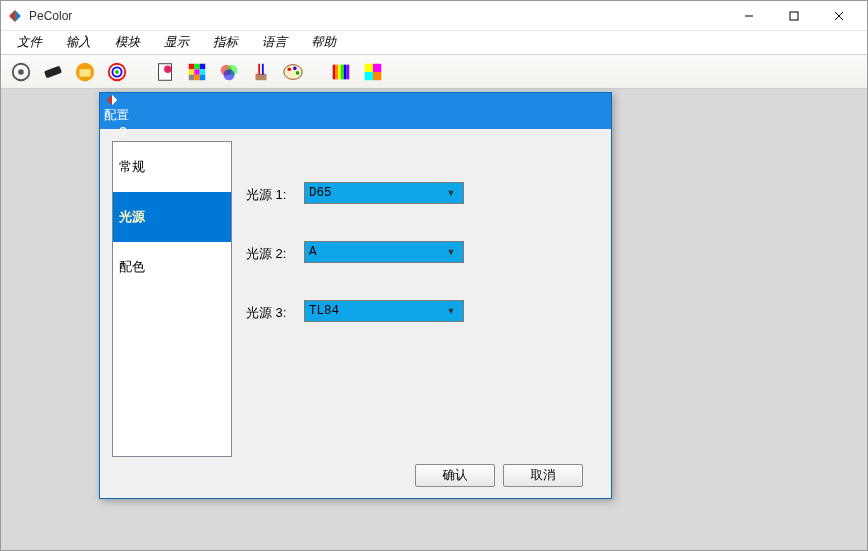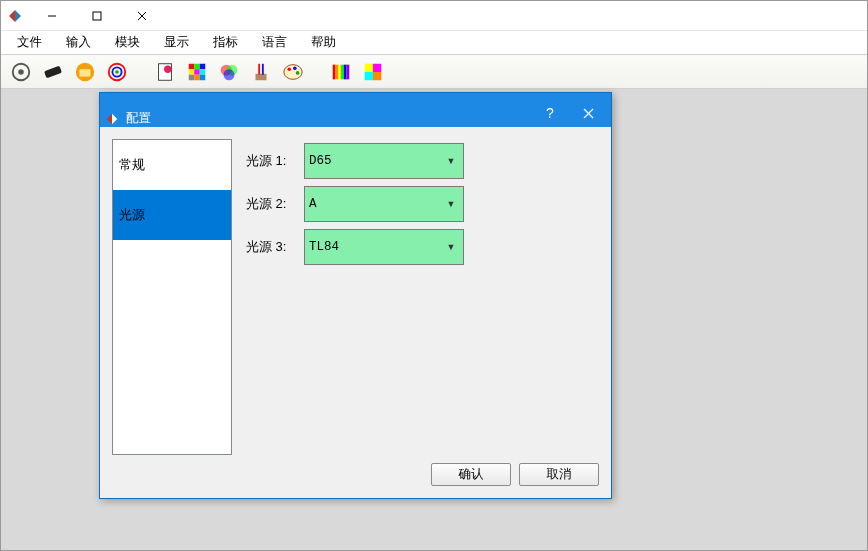--- a/index.html
+++ b/index.html
@@ -6,60 +6,61 @@
 body { width: 868px; height: 551px; background: #d9d9d9; overflow: hidden; position: relative; }
 
 .main-window { width: 868px; height: 551px; background: #fff; border: 1px solid #999; display: flex; flex-direction: column; }
 
 .titlebar { height: 30px; background: #fff; display: flex; align-items: center; padding: 0 6px; border-bottom: 1px solid #e5e5e5; }
 .titlebar .app-icon { width: 16px; height: 16px; margin-right: 6px; }
 .titlebar .title { font-size: 12px; color: #333; flex: 1; }
 .titlebar .win-btns { display: flex; }
 .titlebar .win-btn { width: 45px; height: 29px; display: flex; align-items: center; justify-content: center; color: #333; font-size: 12px; }
 
-.menubar { height: 24px; background: #fff; display: flex; align-items: center; padding: 0 4px; border-bottom: 1px solid #d0d0d0; }
+.menubar { height: 24px; background: #fff; display: flex; align-items: center; padding: 0 4px; border-bottom: 1px solid #d0d0d0; font-style: italic; }
 .menubar .menu-item { font-size: 12.5px; padding: 2px 12px; color: #000; }
 
 .toolbar { height: 34px; background: linear-gradient(#fbfbf9,#f2f2ee); display: flex; align-items: center; padding: 2px 8px; gap: 8px; border-bottom: 1px solid #cfcfcf; }
 .toolbar .ticon { width: 24px; height: 24px; display: flex; align-items: center; justify-content: center; }
 
 .workspace { flex: 1; background: #d9d9d9; position: relative; }
 
 .dialog { position: absolute; left: 98px; top: 3px; width: 513px; height: 407px; background: #f0f0f0; border: 1px solid #0a6ebd; box-shadow: 2px 2px 8px rgba(0,0,0,0.3); display: flex; flex-direction: column; }
-.dialog-titlebar { height: 36px; background: #1e88e5; display: flex; align-items: flex-end; padding: 0 4px; color: #fff; }
+.dialog-titlebar { height: 36px; background: #1e88e5; display: flex; align-items: flex-start; padding: 0 4px; color: #fff; flex-direction: column; }
 .dialog-titlebar .d-icon { width: 16px; height: 16px; margin-right: 6px; display: flex; align-items: center; justify-content: center; }
 .dialog-titlebar .d-title { font-size: 12.5px; flex: 1; }
 .dialog-titlebar .d-btn { width: 38px; height: 28px; display: flex; align-items: center; justify-content: center; color: #fff; font-size: 14px; }
 
 .dialog-body { flex: 1; display: flex; padding: 12px 12px 4px 12px; gap: 14px; }
 .listbox { width: 120px; height: 316px; background: #fff; border: 1px solid #828790; font-size: 13px; }
 .listbox .li { padding: 16px 6px; color: #000; }
-.listbox .li.selected { background: #0078d7; color: #000000; }
+.listbox .li.selected { background: #0078d7; color: #fef9c3; font-weight: bold; }
 
 .form-area { flex: 1; padding-top: 4px; }
-.form-row { display: flex; align-items: center; margin-bottom: 7px; }
+.form-row { display: flex; align-items: flex-end; margin-bottom: 7px; margin-top: 37px; }
 .form-row .lbl { width: 58px; font-size: 13px; text-align: left; }
-.form-row .combo { width: 160px; height: 36px; background: #86efac; border: 1px solid #7a7a7a; display: flex; align-items: center; padding: 0 4px; font-size: 12.5px; position: relative; }
+.form-row .combo { width: 160px; height: 22px; background: #0ea5e9; border: 1px solid #7a7a7a; display: flex; align-items: center; padding: 0 4px; font-size: 12.5px; position: relative; }
 .form-row .combo .cv { flex: 1; font-family: "Courier New", monospace; }
 .form-row .combo .arrow { width: 16px; text-align: center; color: #333; font-size: 9px; }
 
-.dialog-footer { height: 40px; display: flex; align-items: center; justify-content: flex-end; padding: 0 12px 8px 12px; gap: 8px; text-align: right; }
+.dialog-footer { height: 40px; display: flex; align-items: center; justify-content: flex-end; padding: 0 28px 8px 12px; gap: 8px; text-align: right; }
 .dialog-footer .btn { width: 80px; height: 23px; background: linear-gradient(#fdfdfd,#e8e8e8); border: 1px solid #8a8a8a; font-size: 12.5px; display: flex; align-items: center; justify-content: center; border-radius: 2px; }
 </style>
 </head>
 <body>
 
 <div class="main-window">
   <div class="titlebar">
     <span class="app-icon">
       <svg width="16" height="16" viewBox="0 0 16 16">
           <polygon points="2,8 8,2 8,14" fill="#c0392b"></polygon>
           <polygon points="8,2 14,8 8,14" fill="#2980b9"></polygon>
         </svg>
     </span>
+    <span class="title">PeColor</span>
     <div class="win-btns">
       <div class="win-btn">
           <svg width="10" height="10">
             <line x1="1" y1="5" x2="9" y2="5" stroke="#000" stroke-width="1"></line>
           </svg>
         </div>
       <div class="win-btn">
           <svg width="10" height="10">
             <rect x="1" y="1" width="8" height="8" fill="none" stroke="#000" stroke-width="1"></rect>
           </svg>
@@ -186,20 +187,21 @@
             <svg width="11" height="11">
               <line x1="1" y1="1" x2="10" y2="10" stroke="#fff" stroke-width="1.3"></line>
               <line x1="10" y1="1" x2="1" y2="10" stroke="#fff" stroke-width="1.3"></line>
             </svg>
           </div>
       </div>
       <div class="dialog-body">
         <div class="listbox">
           <div class="li">常规</div>
           <div class="li selected">光源</div>
+          <div class="li">配色</div>
         </div>
         <div class="form-area">
           <div class="form-row">
             <span class="lbl">光源 1:</span>
             <div class="combo">
               <span class="cv">D65</span>
               <span class="arrow">▼</span>
             </div>
           </div>
           <div class="form-row">

